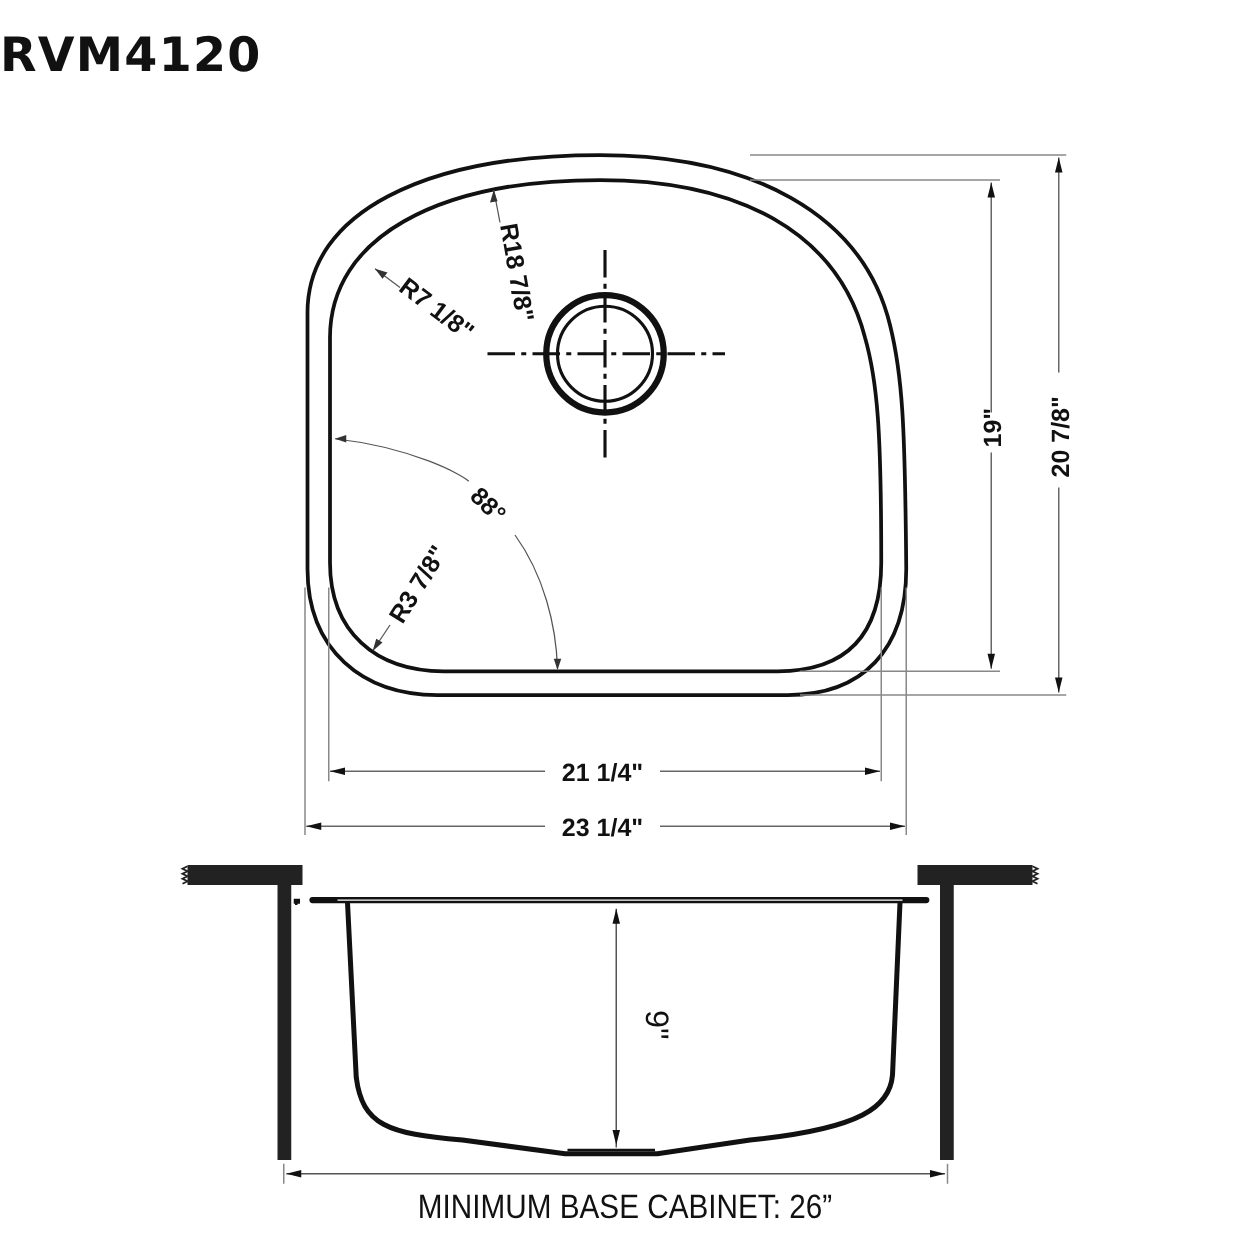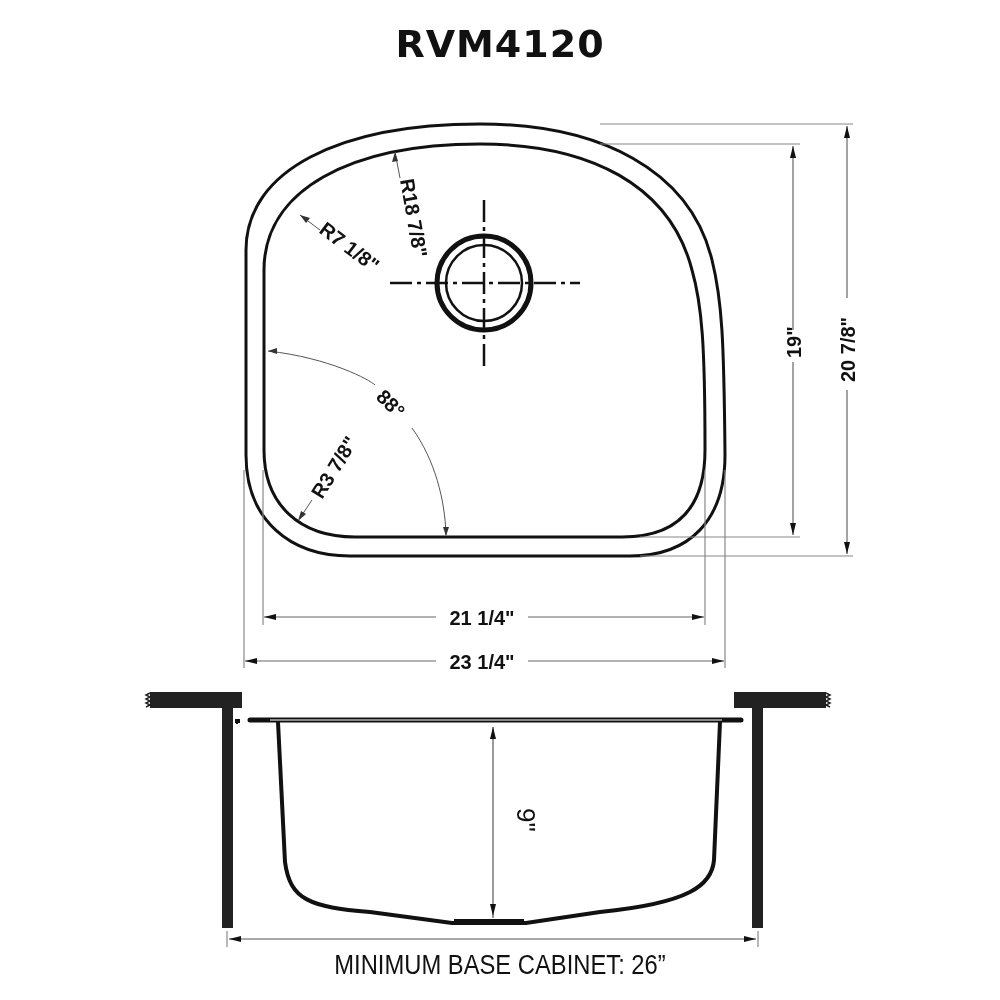--- a/index.html
+++ b/index.html
@@ -1,17 +1,17 @@
 <!DOCTYPE html>
 <html><head>
 <meta charset="utf-8">
 <style>
   html, body { margin:0; padding:0; background:#ffffff; }
   body { width:1000px; height:1000px; position:relative; overflow:hidden; font-family:"Liberation Sans", sans-serif; }
-  #title { position:absolute; left:0; top:22px; width:1000px; text-align:center; font-family:"DejaVu Sans", sans-serif; font-weight:bold; font-size:38px; color:#111; letter-spacing:1px; }
+  #title { position:absolute; left:0; top:22px; width:1000px; font-family:"DejaVu Sans", sans-serif; font-weight:bold; font-size:38px; color:#111; letter-spacing:1px; }
   #footer { position:absolute; left:0; top:950px; width:1000px; text-align:center; font-family:"Liberation Sans", sans-serif; font-size:27px; color:#111; transform:scaleX(0.88); transform-origin:500px 0; font-weight:normal; }
   svg { position:absolute; left:0; top:0; }
   .dimtxt { font-family:"Liberation Sans", sans-serif; font-weight:bold; font-size:20px; fill:#111; }
 </style>
 </head>
 <body>
 
 <div id="title">RVM4120</div>
 
 <svg width="1000" height="1000" viewBox="0 0 1000 1000">

